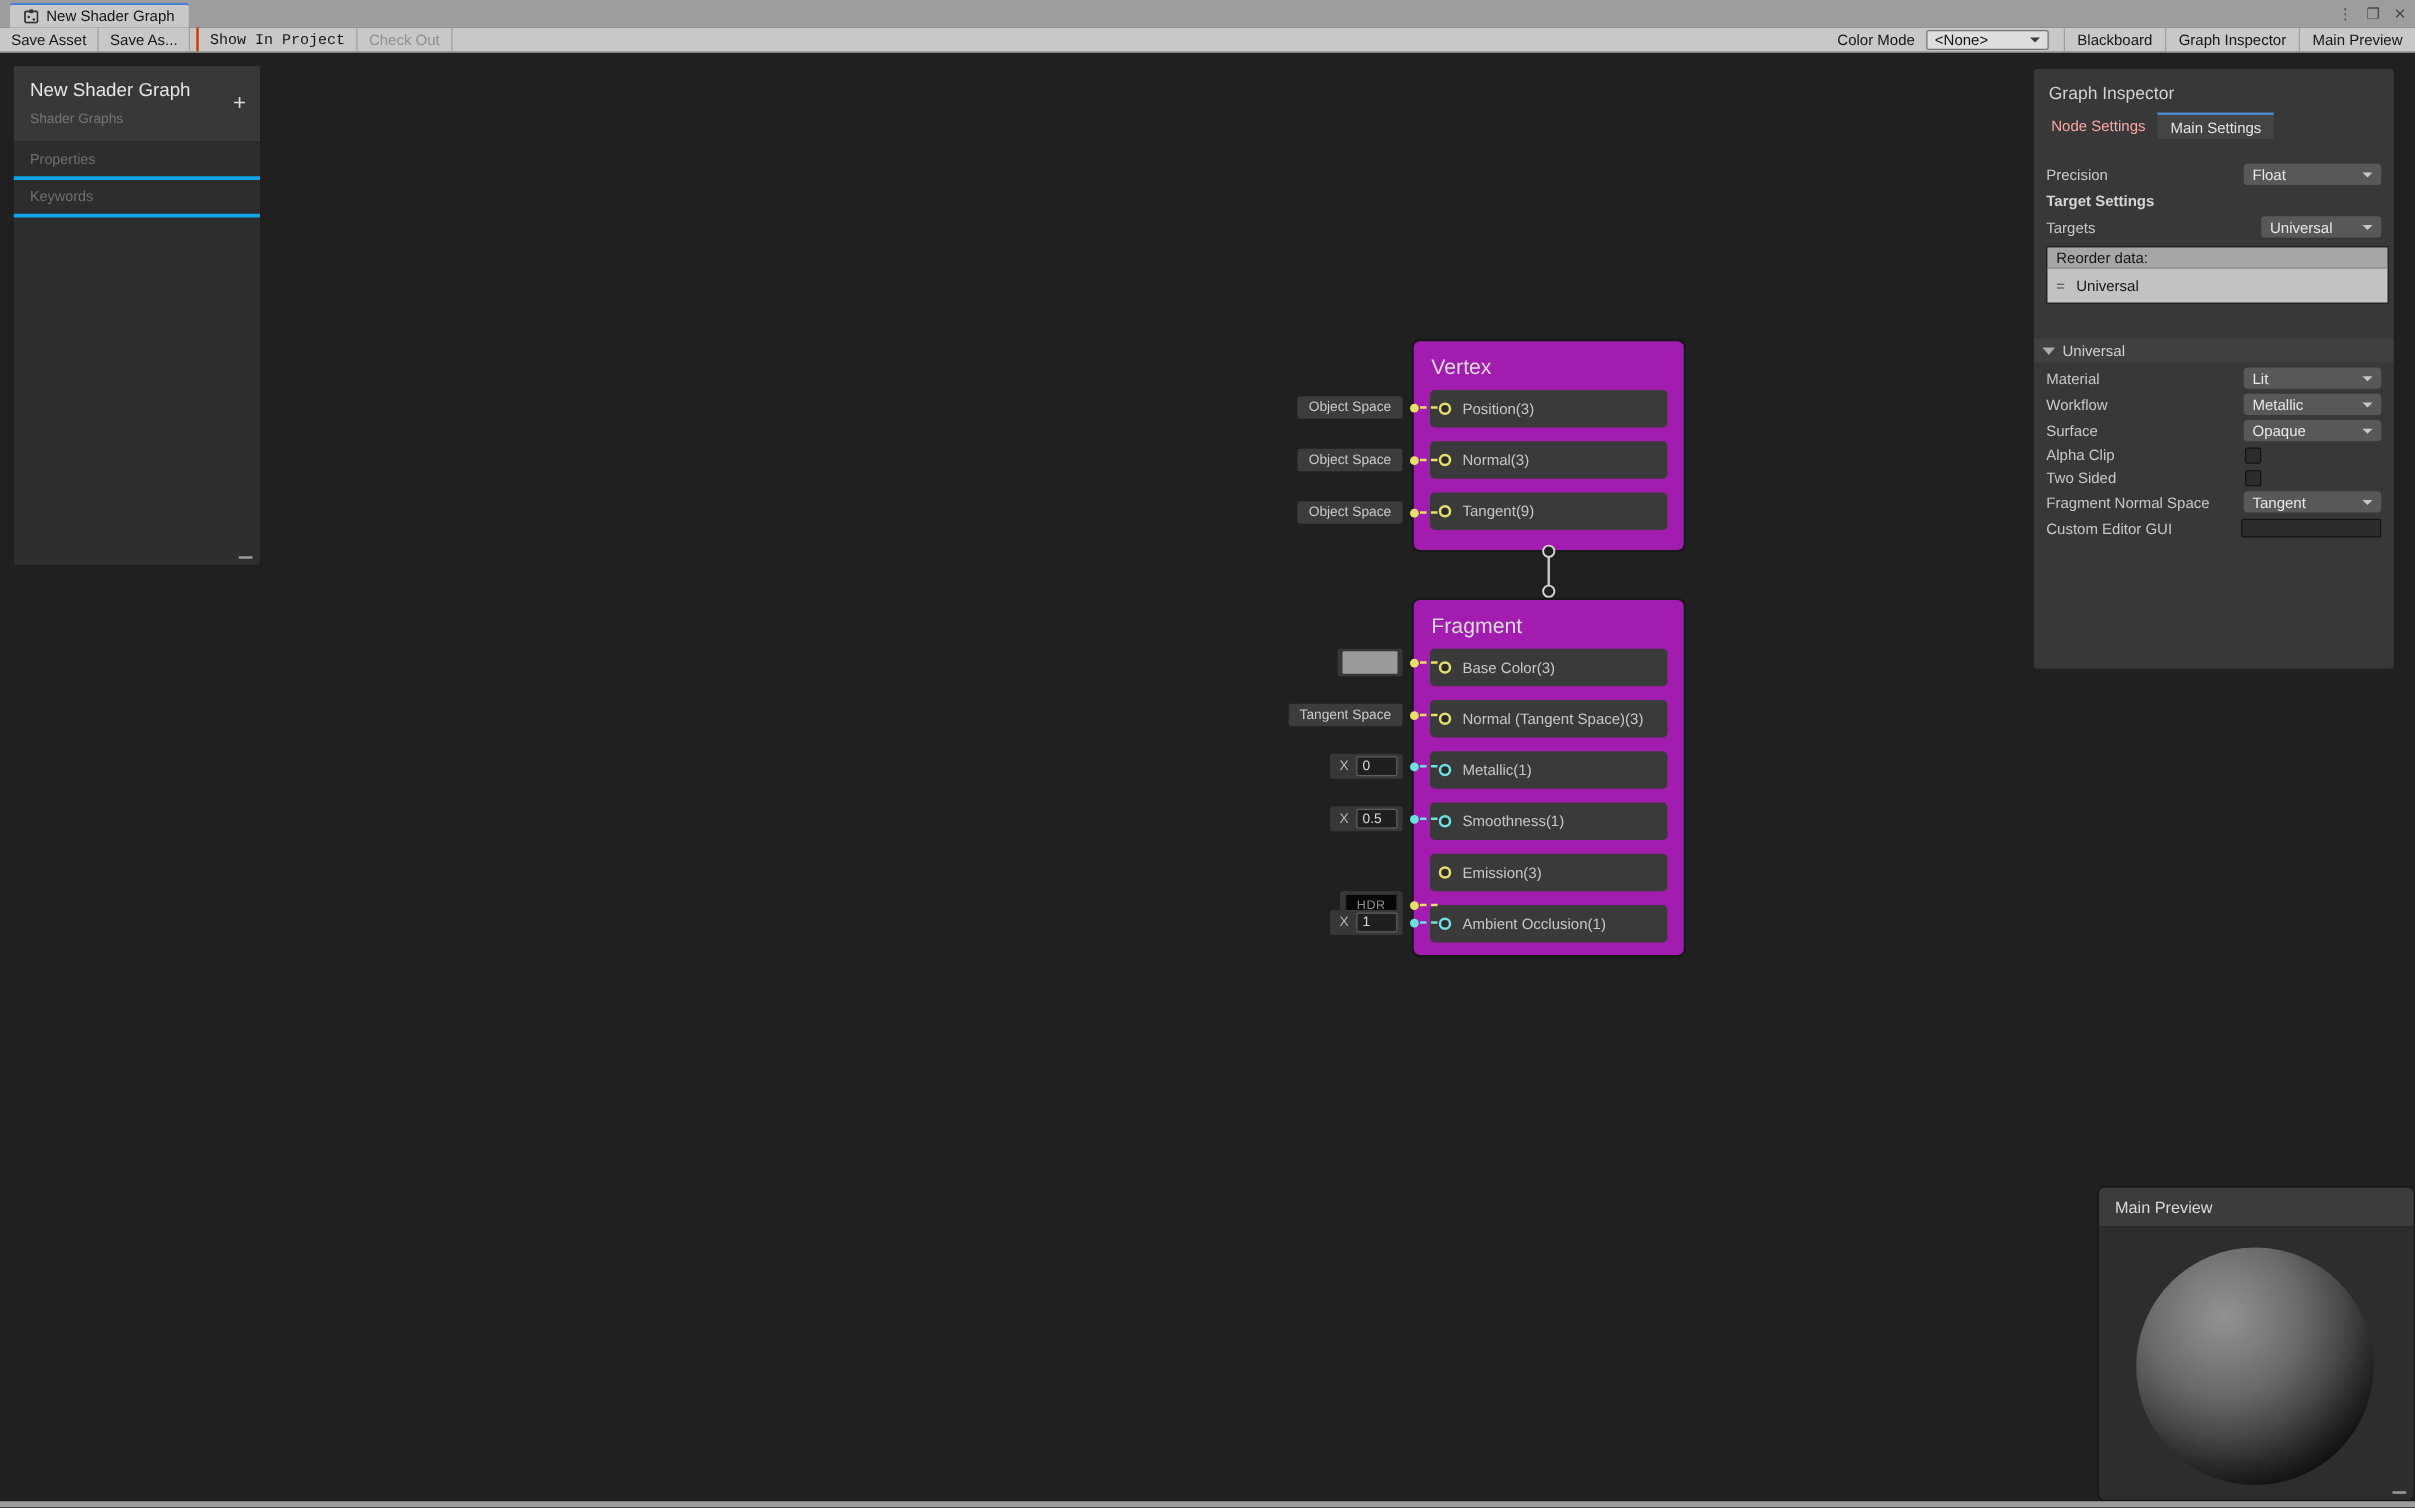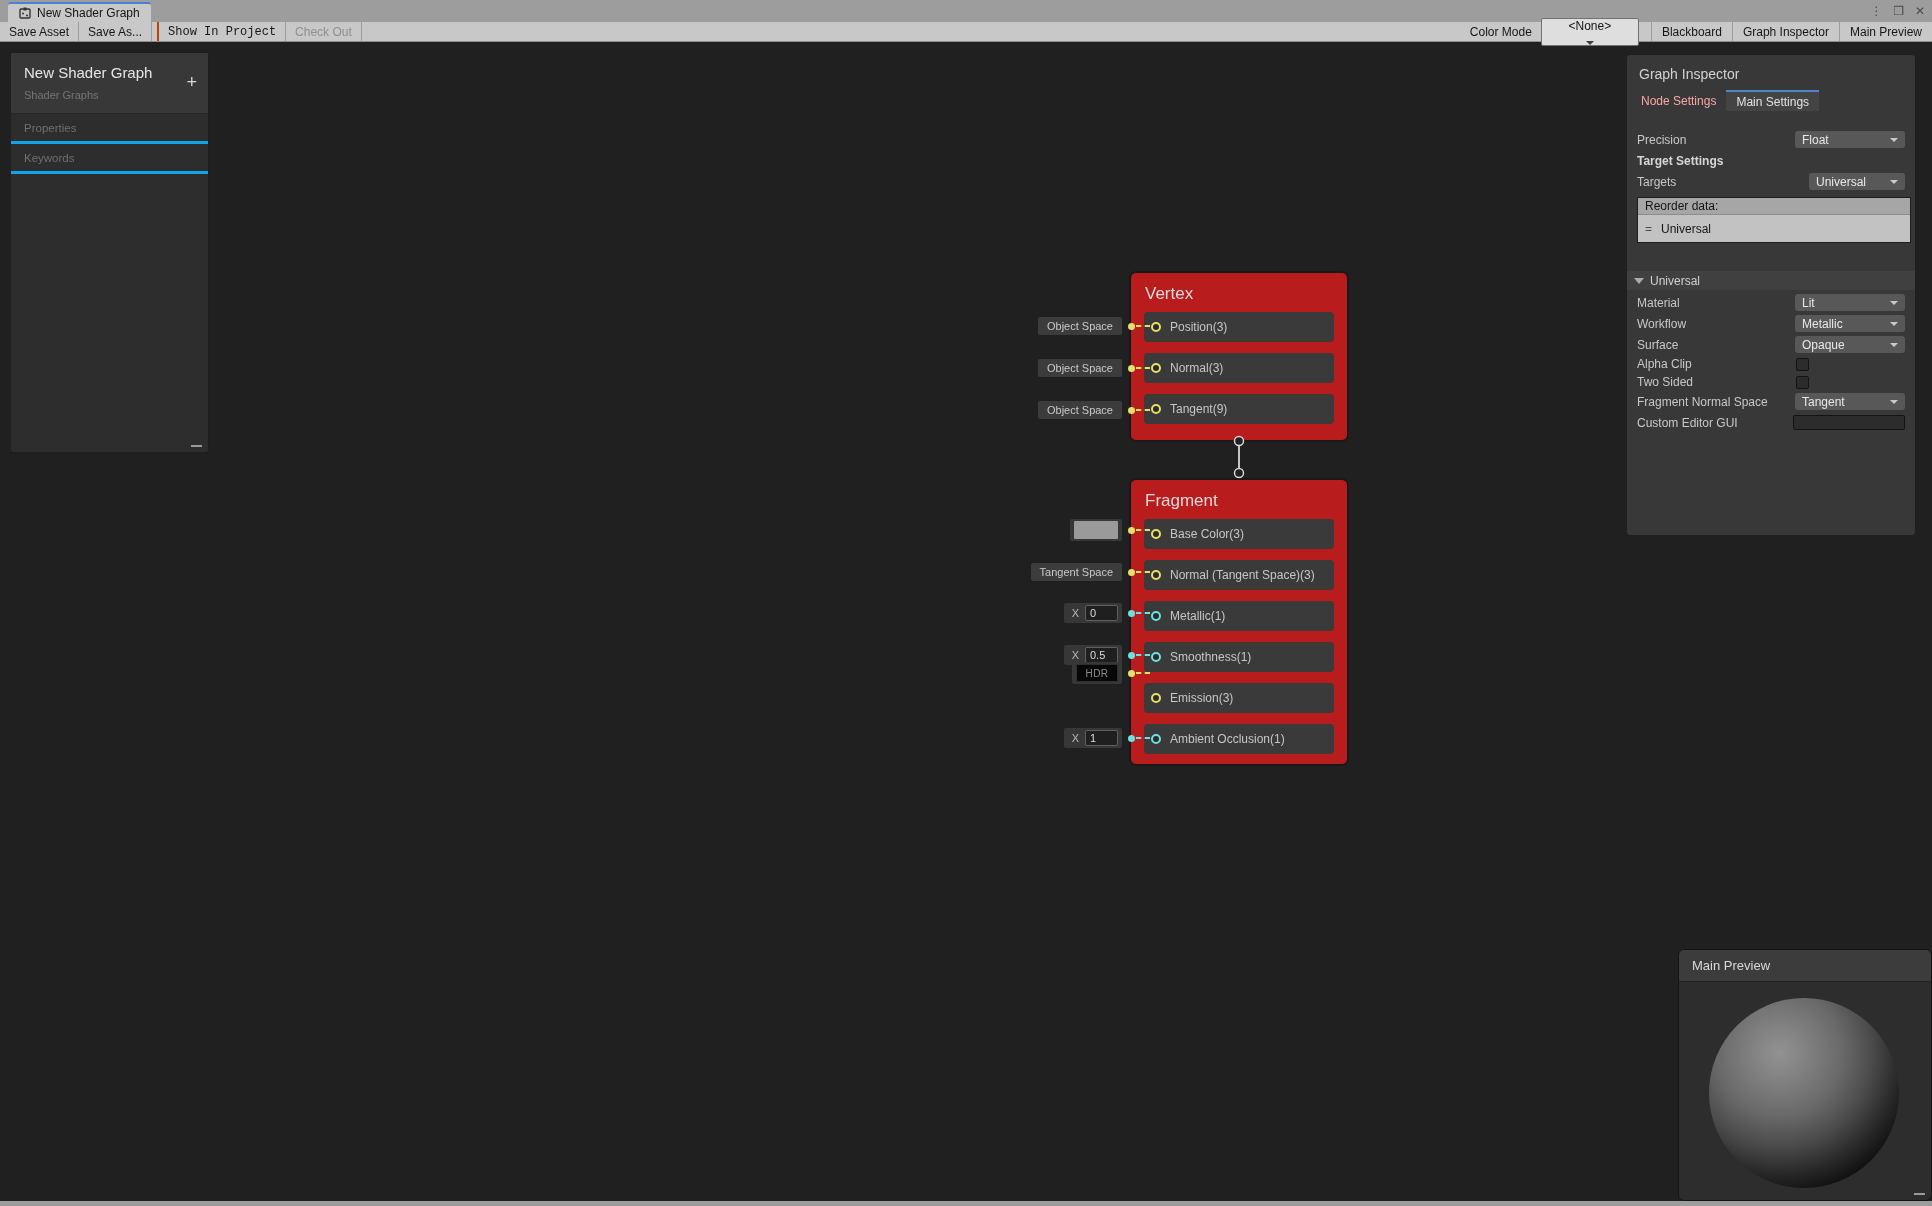--- a/index.html
+++ b/index.html
@@ -26,39 +26,39 @@
     color:#4A4A4A;font-size:12px;}
   .win-icons span{line-height:1;}
 
   
   .toolbar{position:absolute;top:22px;left:0;width:100%;height:20px;background:#C8C8C8;
     border-bottom:1px solid #8E8E8E;display:flex;align-items:stretch;font-size:12px;color:#161616;}
   .tbtn{display:flex;align-items:center;padding:0 9px;border-right:1px solid #9E9E9E;cursor:default;}
   .tbtn.disabled{color:#8F8F8F;}
   .tspacer{flex:1;}
   .tlabel{display:flex;align-items:center;padding:0 2px;}
-  .light-dd{width:98px;height:28px;align-self:center;background:#DEDEDE;border:1px solid #717171;
+  .light-dd{width:98px;height:16px;align-self:center;background:#DEDEDE;border:1px solid #717171;
     border-radius:2px;display:flex;align-items:center;justify-content:space-between;
-    padding:0 6px;margin:0 12px 0 7px;font-size:12px;color:#141414;flex-direction:column;}
+    padding:0 6px;margin:0 12px 0 7px;font-size:12px;color:#141414;}
   .tbtn2{display:flex;align-items:center;padding:0 10px;border-left:1px solid #9E9E9E;}
   .caret-dark{width:0;height:0;border-left:4px solid transparent;border-right:4px solid transparent;
     border-top:4px solid #3E3E3E;}
 
   
   .bb{position:absolute;left:10px;top:52px;width:199px;height:401px;background:#2D2D2D;
     border:1px solid #1E1E1E;border-radius:3px;}
   .bb-head{background:#383838;padding:11px 13px 12px;position:relative;border-bottom:1px solid #262626;}
   .bb-title{font-size:15px;color:#E6E6E6;}
   .bb-sub{font-size:11px;color:#757575;margin-top:8px;}
   .bb-add{position:absolute;right:11px;top:20px;font-size:18px;color:#D8D8D8;line-height:1;}
   .bb-row{font-size:11.5px;color:#6F6F6F;padding:8px 13px 7px;border-bottom:3px solid #0ea5e9;}
   .resize-dash{position:absolute;right:6px;bottom:5px;width:11px;height:0;border-top:2px solid #9A9A9A;}
 
   
-  .node{position:absolute;background:#b91c1c;border:1px solid #181818;border-radius:6px;
+  .node{position:absolute;background:#a21caf;border:1px solid #181818;border-radius:6px;
     box-shadow:0 0 0 1px rgba(0,0,0,.2);}
   .node-title{padding:11px 14px 8px;font-size:17px;color:#DBDBDB;}
   .slot{height:30px;background:#3A3A3A;border-radius:4px;margin:0 13px 11px;
     display:flex;align-items:center;padding:0 7px;}
   .ring{width:10px;height:10px;border-radius:50%;border:2px solid;background:#2B2B2B;
     margin-right:9px;flex:none;}
   .ring.yellow{border-color:var(--vec);}
   .ring.cyan{border-color:var(--flt);}
   .slot-label{color:#C6C6C6;font-size:12px;white-space:nowrap;}
 
@@ -253,21 +253,21 @@
   <span class="dash"></span>
 </div>
 <div class="ext cyan" style="top:643px;">
   <span class="chip-box">
     <span class="xlab">X</span>
     <input class="mini" value="0.5" style="">
   </span>
   <span class="dot"></span>
   <span class="dash"></span>
 </div>
-<div class="ext yellow" style="top:661px;">
+<div class="ext yellow" style="top:712px;">
   <span class="chip-box">
     <span class="hdrbox">HDR</span>
   </span>
   <span class="dot"></span>
   <span class="dash"></span>
 </div>
 <div class="ext cyan" style="top:726px;">
   <span class="chip-box">
     <span class="xlab">X</span>
     <input class="mini" value="1" style="">

